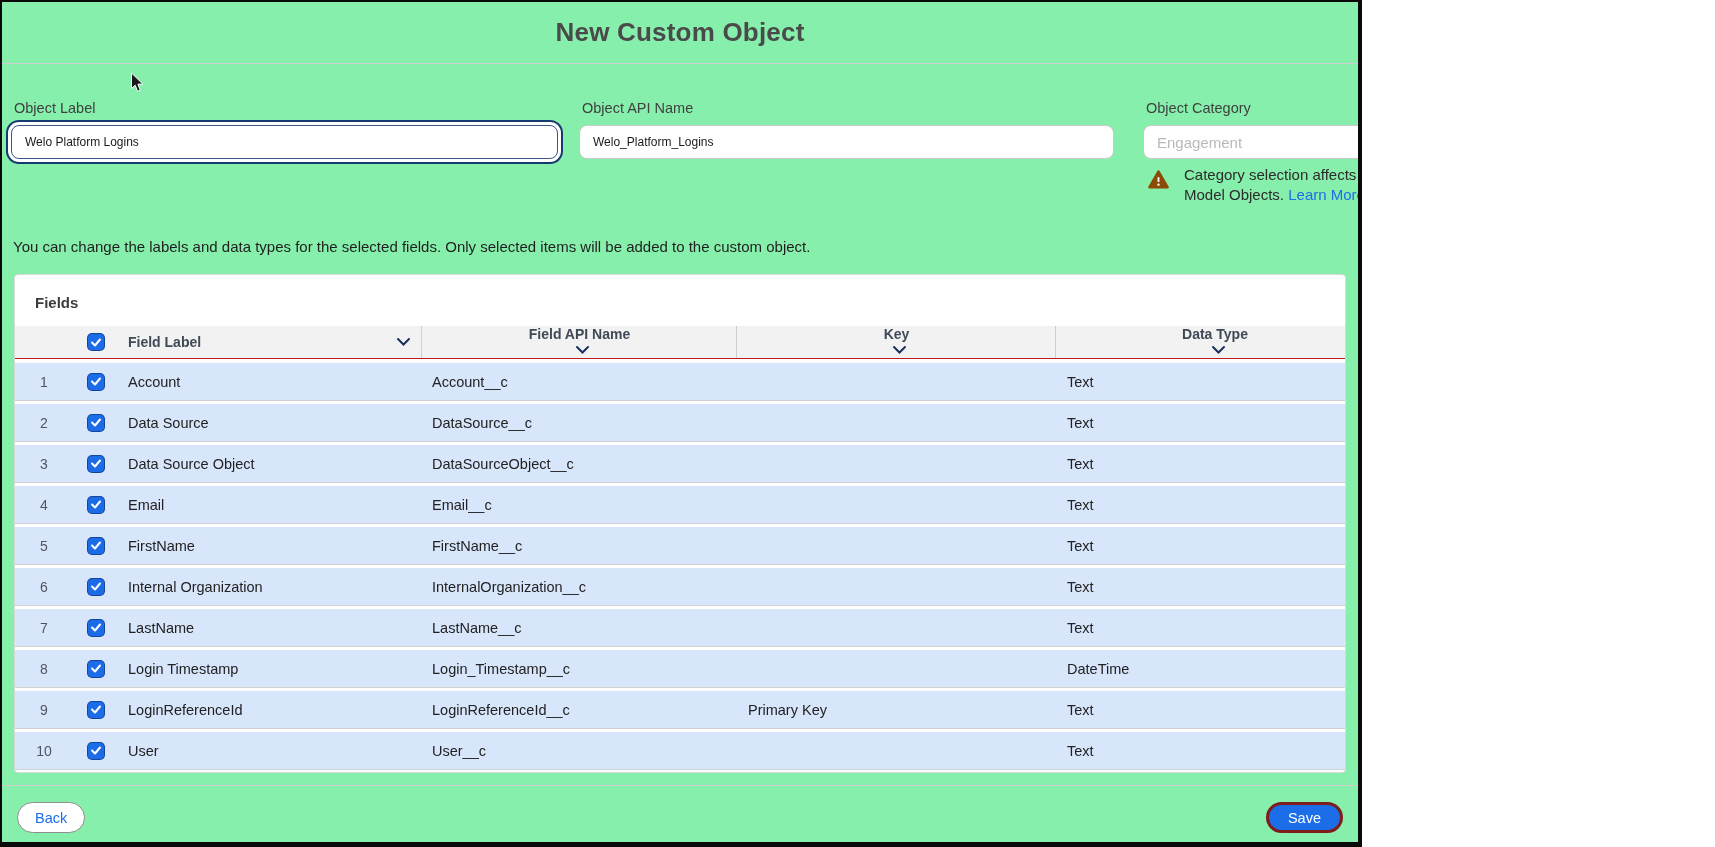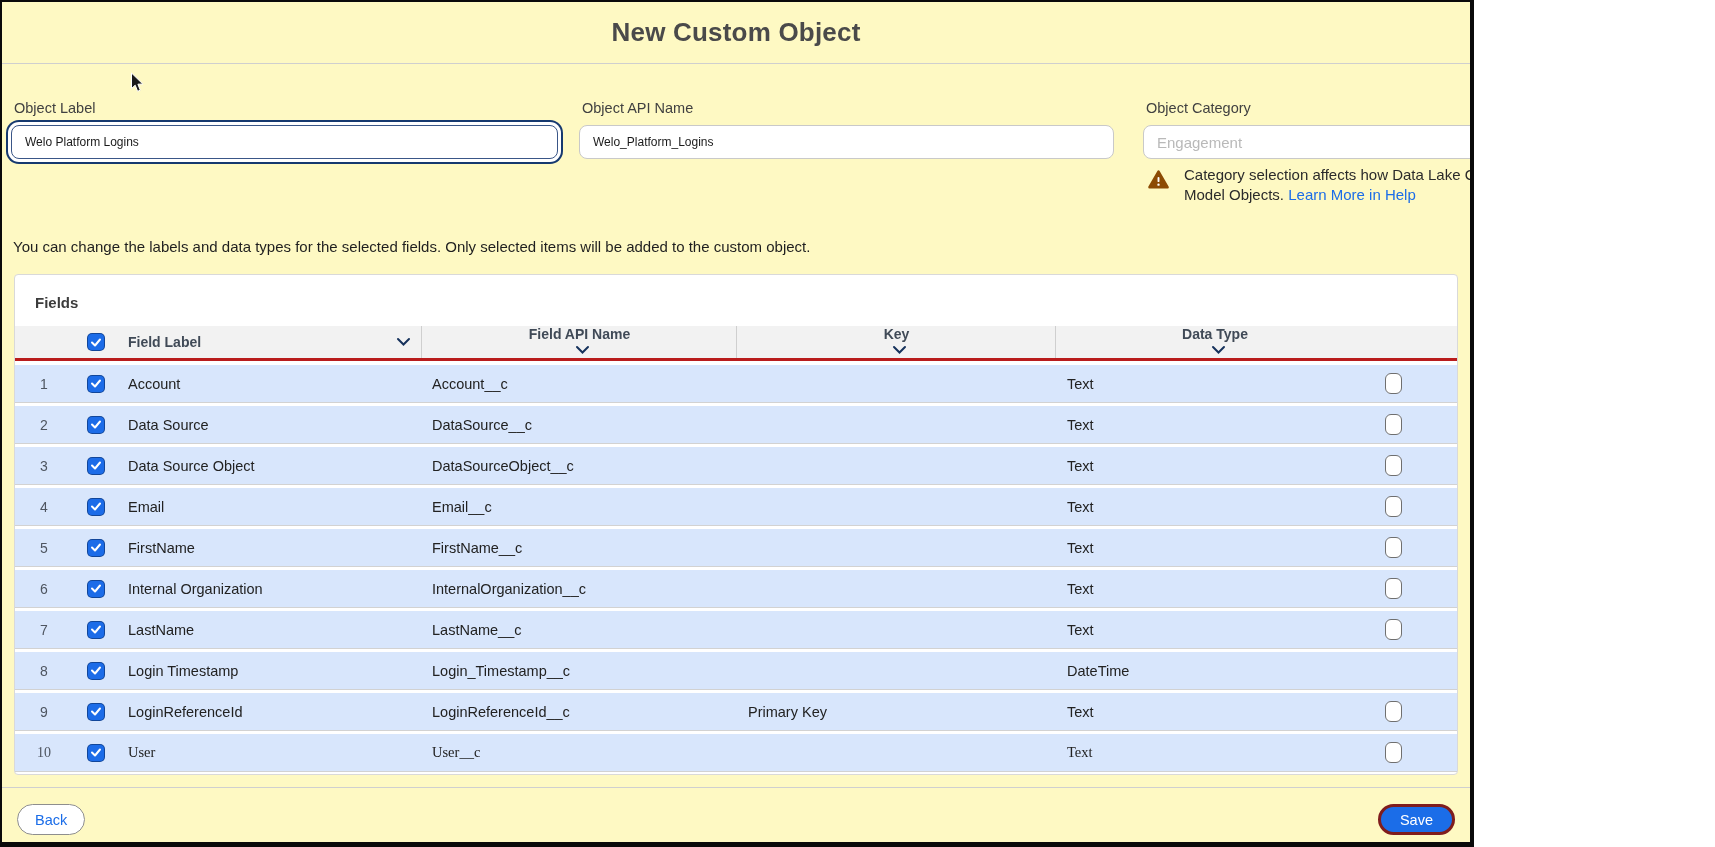--- a/index.html
+++ b/index.html
@@ -1,18 +1,18 @@
 <!DOCTYPE html>
 <html><head>
 <meta charset="utf-8">
 <style>
   html,body { margin:0; padding:0; background:#fff; }
   .screen {
-    position:relative; width:1474px; height:847px; box-sizing:border-box;
-    background:#fef9c3; border:solid #0a0a0a; border-width:2px 4px 5px 2px;
+    position:relative; width:1362px; height:847px; box-sizing:border-box;
+    background:#86efac; border:solid #0a0a0a; border-width:2px 4px 5px 2px;
     font-family:"Liberation Sans","DejaVu Sans",sans-serif; overflow:hidden;
   }
   
   .app-header { height:61px; border-bottom:1px solid #cfcfcf; display:flex; align-items:center; justify-content:center; }
   .app-title { font-size:26px; font-weight:600; color:#4a4a4a; letter-spacing:.2px; }
   
   .form-section { position:relative; height:174px; }
   .field-group { position:absolute; top:24px; }
   .fg-label { left:9px;  width:547px; }
   .fg-api   { left:577px; width:535px; }
@@ -32,28 +32,28 @@
   .warning { position:absolute; left:1146px; top:101px; display:flex; gap:15px; width:530px; }
   .warn-icon { flex:0 0 auto; margin-top:5px; }
   .warn-text { font-size:15px; line-height:20px; color:#2b2b2b; }
   .warn-link { color:#1b6de8; cursor:pointer; }
   
   .instruction { margin-left:11px; height:20px; font-size:15px; color:#1f1f1f; }
   
   .panel { margin:16px 12px 0 12px; border:1px solid #d9d9d9; border-radius:4px; background:#fff; }
   .panel-title { padding:19px 20px 15px 20px; font-size:15px; font-weight:700; color:#3c3c3c; }
   .grid { display:grid; grid-template-columns:58px 44px 304px 315px 319px 318px 1fr; align-items:center; }
-  .thead { background:#f2f2f2; height:32px; border-bottom:3px solid #b91c1c; }
+  .thead { background:#f2f2f2; height:32px; border-bottom:1px solid #b91c1c; }
   .hcell { display:flex; align-items:center; justify-content:space-between; height:100%;
            box-sizing:border-box; padding:0 10px 0 11px; font-size:14px; font-weight:700; color:#404a57; }
   .hcell.bordered { border-left:1px solid #cfcfcf;flex-direction:column; }
   .chev { flex:0 0 auto; margin-left:6px; cursor:pointer; }
   .rows { padding:4px 0 2px 0; }
   .trow { background:#d8e6fc; height:37px; margin-bottom:3px; border-bottom:1px solid #d2d2d2; }
-  .trow:last-child { margin-bottom:0;font-family:Liberation Serif, serif; }
+  .trow:last-child { margin-bottom:0; }
   .cell { font-size:14.5px; color:#222; padding-left:11px; overflow:hidden; white-space:nowrap; }
   .key-cell,.type-cell,.evs-cell { padding-left:12px; }
   .num-cell { text-align:center; color:#4e5560; font-size:14px; padding:0; }
   .cb-cell { display:flex; padding-left:14px; }
   .checkbox { width:18px; height:18px; border-radius:5px; box-sizing:border-box; background:#fff;
               border:1px solid #6f6f6f; display:flex; align-items:center; justify-content:center; cursor:pointer; }
   .checkbox.checked { background:#1c6ce8; border:1px solid rgba(10,40,90,.55); }
   .checkbox svg { display:none; }
   .checkbox.checked svg { display:block; }
   .evs-box { width:17px; height:21px; box-sizing:border-box; border:1px solid #6f6f6f; border-radius:6px; background:#fff; cursor:pointer; }

